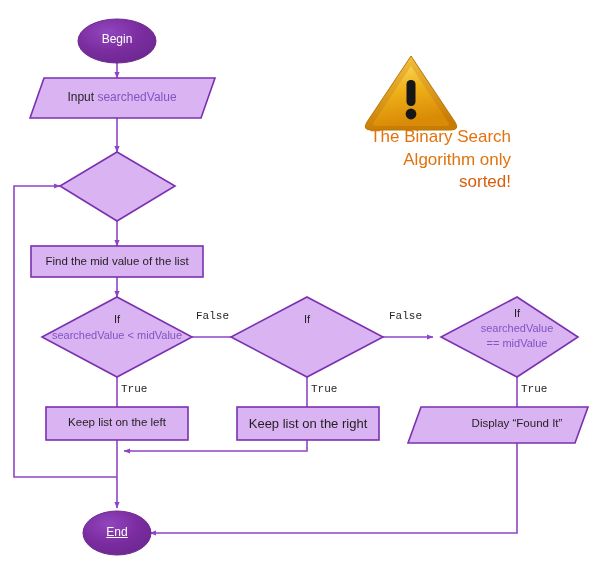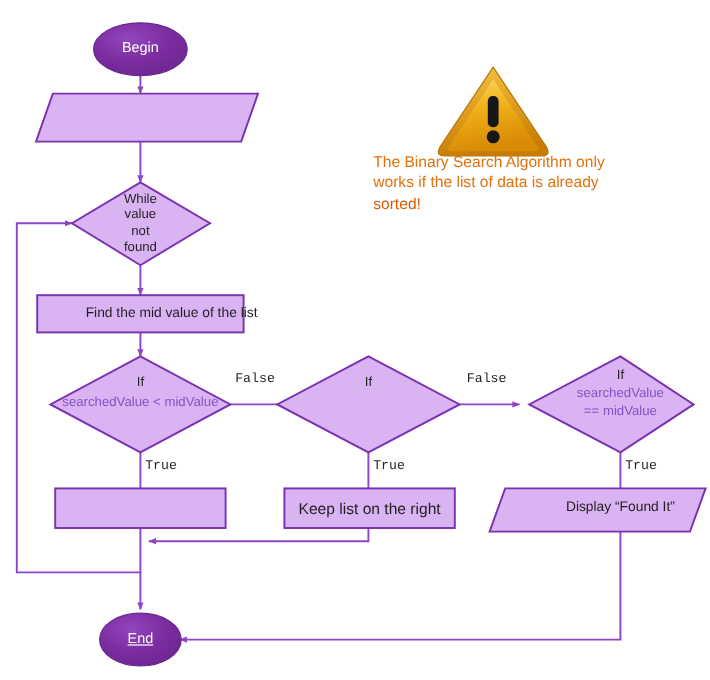--- a/index.html
+++ b/index.html
@@ -38,23 +38,23 @@
   .lbl-white { color: #ffffff; }
   .edge-label {
     position: absolute;
     color: #231f20;
     font-size: 11px;
     background: transparent;
     font-family: Liberation Mono, monospace;
   }
   .warn-text {
     position: absolute;
-    text-align: left;
+    text-align: right;
     color: #e2720d;
-    font-size: 13px;
+    font-size: 17px;
     line-height: 1.33;
     font-family: "Liberation Sans", sans-serif;
   }
   .warn-text .bold-word { font-weight: normal; color: #d95e0b; }
 </style>
 </head>
 <body>
 
 <div id="flow-root">
 
@@ -133,57 +133,54 @@
     <g>
       <path d="M411,56 L455,122 Q460,130 451,130 L371,130 Q362,130 367,122 Z" fill="url(#triGradOuter)" stroke="#B87704" stroke-width="1"></path>
       <path d="M411,66 L448,122 Q451,126 446,126 L376,126 Q371,126 374,122 Z" fill="url(#triGrad)" stroke="none"></path>
       <rect x="406.5" y="80" width="9" height="26" rx="4.2" fill="#171717"></rect>
       <circle cx="411" cy="114" r="5.4" fill="#171717"></circle>
     </g>
   </svg>
 
   <div class="shape-label lbl-white" style="left:77px; top:32px; width:80px; font-size:12px;">Begin</div>
 
-
-  <div class="shape-label lbl-dark" style="left:77px; top:160px; width:80px; font-size:11px; line-height:1.22;">
-    <div>While</div>
-    <div>value</div>
-    <div>not</div>
-    <div>found</div>
+  <div class="shape-label" style="left:37px; top:90px; width:170px; font-size:12px;">
+    <span class="lbl-dark">Input </span><span class="lbl-purple">searchedValue</span>
   </div>
 
-  <div class="shape-label lbl-dark" style="left:31px; top:255px; width:172px; font-size:11.5px;padding-left:26px;">Find the mid value of the list</div>
+
+  <div class="shape-label lbl-dark" style="left:31px; top:255px; width:172px; font-size:11.5px;">Find the mid value of the list</div>
 
   <div class="shape-label" style="left:37px; top:312px; width:160px; font-size:11px; line-height:1.45;">
     <div class="lbl-dark">If</div>
     <div class="lbl-purple">searchedValue &lt; midValue</div>
   </div>
 
   <div class="shape-label" style="left:227px; top:312px; width:160px; font-size:11px; line-height:1.45;">
     <div class="lbl-dark">If</div>
   </div>
 
   <div class="shape-label" style="left:452px; top:306px; width:130px; font-size:11px; line-height:1.35;">
     <div class="lbl-dark">If</div>
     <div class="lbl-purple">searchedValue</div>
     <div class="lbl-purple">== midValue</div>
   </div>
 
+  <div class="shape-label lbl-dark" style="left:46px; top:416px; width:142px; font-size:11.5px;">Keep list on the left</div>
 
   <div class="shape-label lbl-dark" style="left:237px; top:416px; width:142px; font-size:13px;">Keep list on the right</div>
 
   <div class="shape-label lbl-dark" style="left:437px; top:417px; width:160px; font-size:11.5px;">Display “Found It”</div>
 
   <div class="shape-label lbl-white" style="left:87px; top:525px; width:60px; font-size:12px;text-decoration:underline;">End</div>
 
   <div class="edge-label" style="left:196px; top:310px;">False</div>
   <div class="edge-label" style="left:389px; top:310px;">False</div>
   <div class="edge-label" style="left:121px; top:383px;">True</div>
   <div class="edge-label" style="left:311px; top:383px;">True</div>
   <div class="edge-label" style="left:521px; top:383px;">True</div>
 
   <div class="warn-text" style="left:311px; top:126px; width:200px;">
     <div>The Binary Search Algorithm only</div>
-    <div>works if the list of data is already</div>
     <div class="bold-word">sorted!</div>
   </div>
 
 </div>
 
 </body></html>

